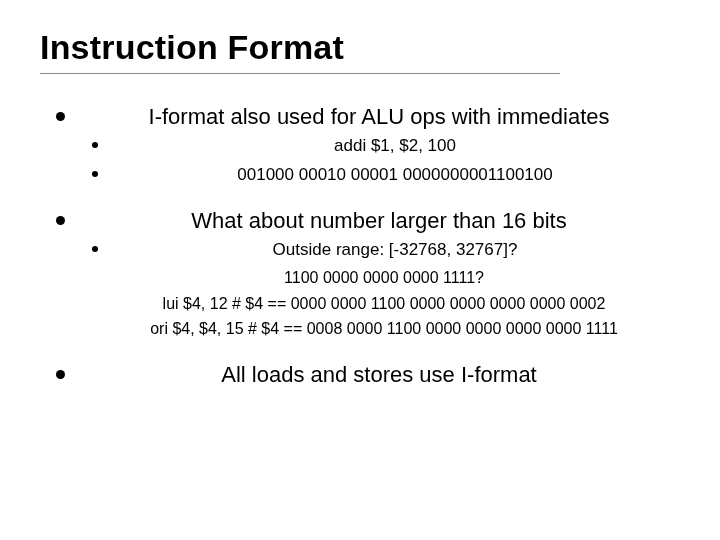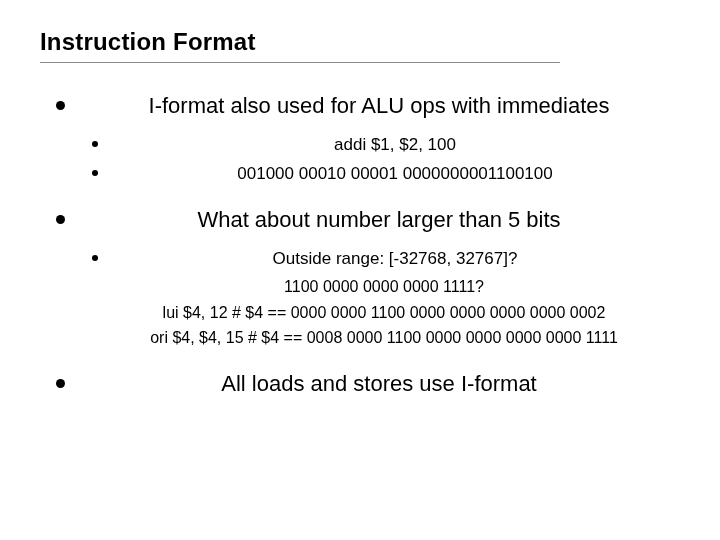--- a/index.html
+++ b/index.html
@@ -11,21 +11,21 @@
     font-family: Arial, Helvetica, sans-serif;
     color: #000;
   }
   .slide {
     box-sizing: border-box;
     width: 720px;
     height: 540px;
     padding: 28px 40px 20px 40px;
   }
   .title {
-    font-size: 24px;
+    font-size: 34px;
     font-weight: bold;
     margin: 0 0 6px 0;
     letter-spacing: 0.2px;
   }
   .rule {
     border: none;
     border-top: 1px solid #8a8a8a;
     margin: 0 0 28px 0;
     width: 520px;
   }
@@ -49,21 +49,21 @@
     content: "";
     position: absolute;
     left: 6px;
     top: 10px;
     width: 9px;
     height: 9px;
     background: #000;
     border-radius: 50%;
   }
   .lvl2 {
-    margin-top: 10px;
+    margin-top: 0;
     margin-left: 10px;
   }
   .lvl2 > li {
     position: relative;
     padding-left: 22px;
     font-size: 17px;
     line-height: 1.6;
     margin-bottom: 2px;
   }
   .lvl2 > li::before {
@@ -94,21 +94,21 @@
 
     <li>
       <span>I-format also used for ALU ops with immediates</span>
       <ul class="lvl2">
         <li>addi $1, $2, 100</li>
         <li>001000 00010 00001 0000000001100100</li>
       </ul>
     </li>
 
     <li>
-      <span>What about number larger than 5 bits</span>
+      <span>What about number larger than 16 bits</span>
       <ul class="lvl2">
         <li>Outside range: [-32768, 32767]?</li>
       </ul>
       <div class="subline">1100 0000 0000 0000 1111?</div>
       <div class="subline">lui $4, 12 # $4 == 0000 0000 1100 0000 0000 0000 0000 0002</div>
       <div class="subline">ori $4, $4, 15 # $4 == 0008 0000 1100 0000 0000 0000 0000 1111</div>
     </li>
 
     <li>
       <span>All loads and stores use I-format</span>

